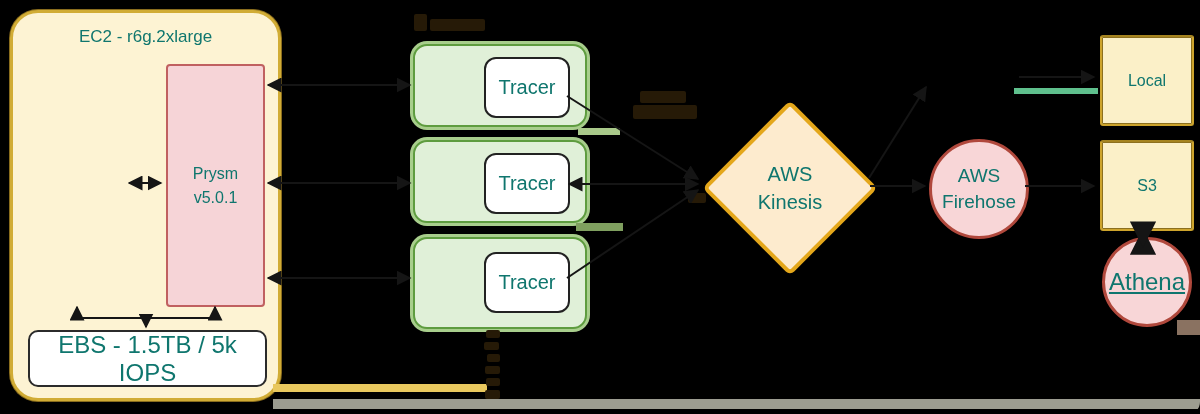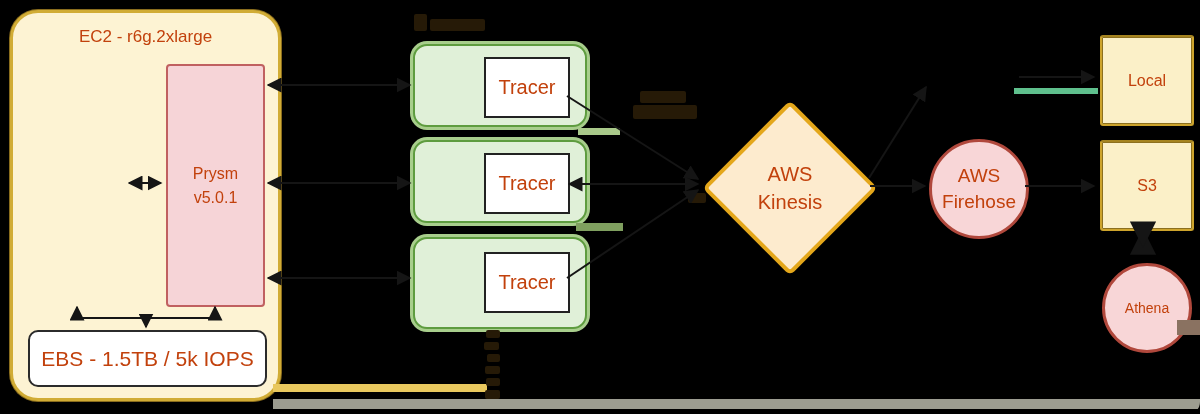--- a/index.html
+++ b/index.html
@@ -1,55 +1,55 @@
 <!DOCTYPE html>
 <html><head>
 <meta charset="utf-8">
 <style>
   html,body{margin:0;padding:0;background:#000;}
   #canvas{
     position:relative;width:1200px;height:414px;background:#000;
     overflow:hidden;border-radius:12px;
-    font-family:"Liberation Sans", sans-serif;color:#c2410c;
+    font-family:"Liberation Sans", sans-serif;color:#0f766e;
   }
   .abs{position:absolute;}
   .center{display:flex;align-items:center;justify-content:center;text-align:center;}
 
   
   .ec2{left:10px;top:10px;width:265px;height:385px;background:#FDF3D3;
        border:3px solid #D1AC35;border-radius:28px;box-shadow:0 0 0 1px #8a6d1d;}
   .ec2-title{left:10px;top:26px;width:271px;height:22px;font-size:17px;}
   .geth{left:28px;top:64px;width:95px;height:239px;background:#D9E6F8;
         border:2px solid #8FA8CC;border-radius:18px;font-size:17px;line-height:1.45;}
   .prysm{left:166px;top:64px;width:95px;height:239px;background:#F6D4D7;
         border:2px solid #C06060;border-radius:4px;font-size:16px;line-height:1.45;}
   .ebs{left:28px;top:330px;width:235px;height:53px;background:#fff;
-       border:2px solid #2b2b2b;border-radius:10px;font-size:21px;}
+       border:2px solid #2b2b2b;border-radius:10px;font-size:24px;}
 
   
   .ngroup{left:413px;width:170px;background:#E0F0D8;border:2px solid #5E9C3F;
           border-radius:14px;box-shadow:0 0 0 3px #A8CE8C;}
   .ng1{top:44px;height:79px;}
   .ng2{top:140px;height:79px;}
   .ng3{top:237px;height:88px;}
   .tracer{left:484px;width:82px;height:57px;background:#fff;border:2px solid #222;
-          border-radius:0;font-size:20px;}
+          border-radius:12px;font-size:20px;}
   .tr1{top:57px;} .tr2{top:153px;} .tr3{top:252px;}
 
   
   .kinesis{left:728px;top:126px;width:116px;height:116px;background:#FDEBCE;
            border:4px solid #E4A71B;border-radius:6px;transform:rotate(45deg);}
   .kinesis-inner{width:100%;height:100%;transform:rotate(-45deg);
            font-size:20px;line-height:1.4;display:flex;align-items:center;justify-content:center;text-align:center;}
 
   
   .circle{background:#F8D6D7;border:3px solid #B0483C;border-radius:50%;}
   .cli{left:933px;top:34px;width:84px;height:84px;font-size:21px;}
   .firehose{left:929px;top:139px;width:94px;height:94px;font-size:19px;line-height:1.35;}
-  .athena{left:1102px;top:263px;width:84px;height:84px;font-size:14px;}
+  .athena{left:1102px;top:237px;width:84px;height:84px;font-size:24px;text-decoration:underline;}
 
   
   .bucket{left:1100px;width:90px;height:87px;background:#FBF0C8;
           border:2px solid #CDA42C;border-top-color:#A58420;border-radius:3px;
           font-size:16px;box-shadow:0 0 0 1px #8c701f inset;}
   .local{top:35px;} .s3{top:140px;text-align:center;}
 
   
   .seg{position:absolute;}
   .seg-lightgreen{left:578px;top:128px;width:42px;height:7px;background:#A9C98A;}

